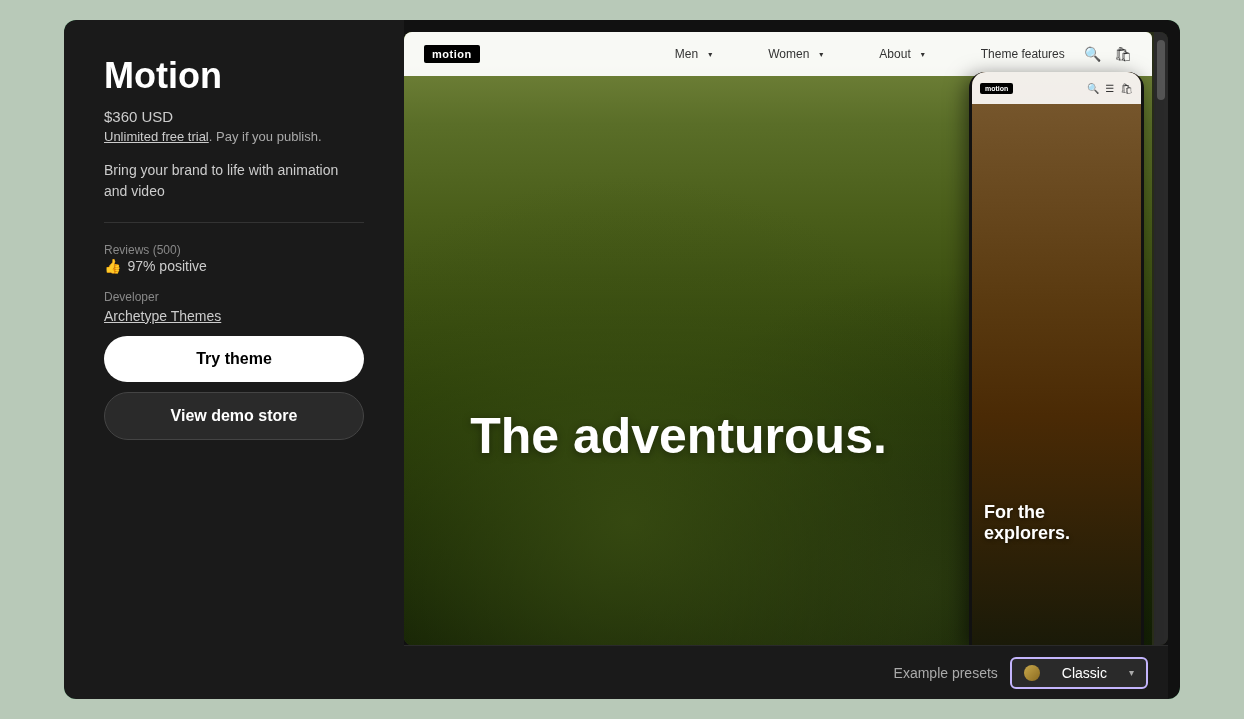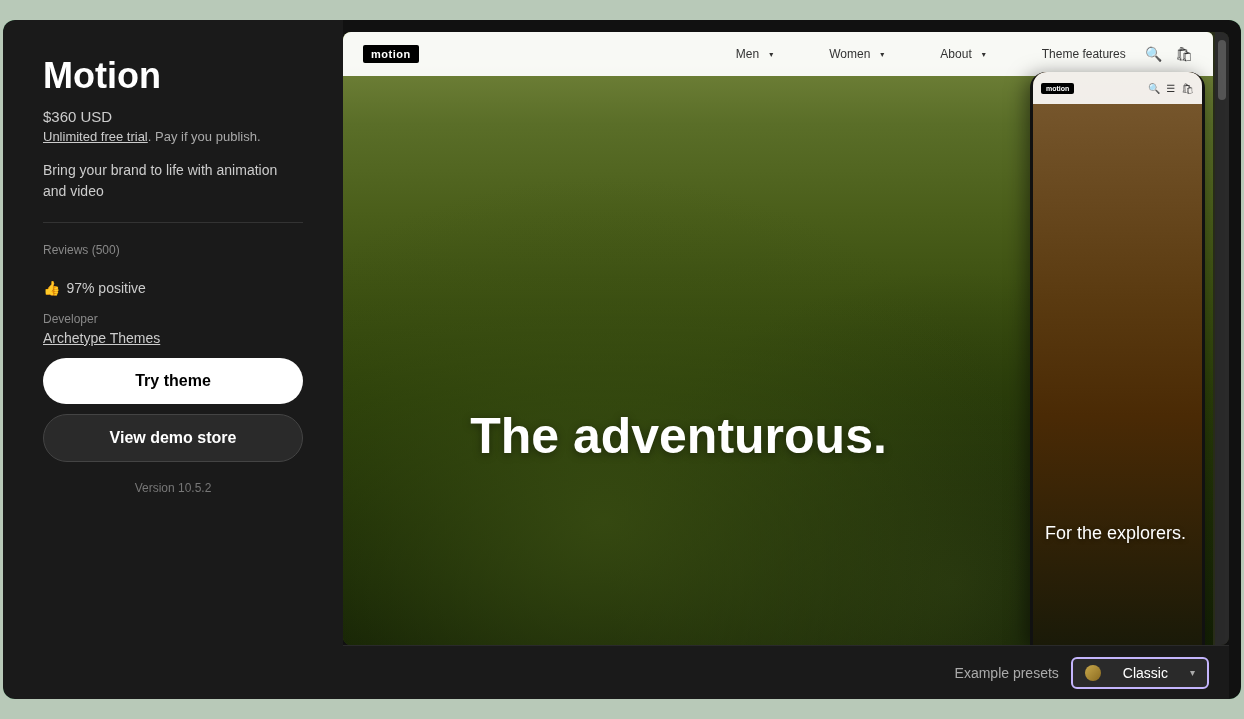--- a/index.html
+++ b/index.html
@@ -6,21 +6,21 @@
     body {
       width: 1244px;
       height: 719px;
       background: #b8c9b8;
       display: flex;
       align-items: center;
       justify-content: center;
       font-family: -apple-system, BlinkMacSystemFont, 'Segoe UI', sans-serif;
     }
     .window {
-      width: 1238px;
+      width: 1116px;
       height: 679px;
       background: #86efac;
       border-radius: 12px;
       overflow: hidden;
       display: flex;
       flex-direction: column;
     }
     .window-inner {
       display: flex;
       flex: 1;
@@ -65,21 +65,21 @@
       margin-bottom: 20px;
     }
     .divider {
       height: 1px;
       background: #333333;
       margin-bottom: 20px;
     }
     .reviews-label {
       font-size: 12px;
       color: #888888;
-      margin-bottom: 23px;
+      margin-bottom: 1px;
     }
     .reviews-positive {
       display: flex;
       align-items: center;
       gap: 6px;
       font-size: 14px;
       color: #cccccc;
       margin-bottom: 16px;
     }
     .thumb-icon {
@@ -292,21 +292,21 @@
       gap: 6px;
       font-size: 10px;
       color: #333;
     }
     .mobile-headline {
       position: absolute;
       bottom: 100px;
       left: 12px;
       right: 12px;
       font-size: 18px;
-      font-weight: 400;
+      font-weight: 700;
       color: #ffffff;
       line-height: 1.2;
       text-shadow: 0 1px 4px rgba(0,0,0,0.5);
       z-index: 5;
     }
     
     .bottom-bar {
       height: 54px;
       background: #1a1a1a;
       display: flex;
@@ -381,21 +381,20 @@
       <p class="reviews-label">Reviews (500)</p>
       <div class="reviews-positive">
         <span class="thumb-icon">👍</span>
         <span>97% positive</span>
       </div>
       <p class="developer-label">Developer</p>
       <p class="developer-name">Archetype Themes</p>
       <button class="btn-try">Try theme</button>
       <button class="btn-demo">View demo store</button>
       <div class="update-info">
-        <div>Version 10.5.2</div>
       </div>
     </div>
 
     <div class="right-panel">
       <div class="preview-container">
 
         <div class="desktop-preview">
           <div class="mountain-bg"></div>
 
           <div class="preview-nav">

